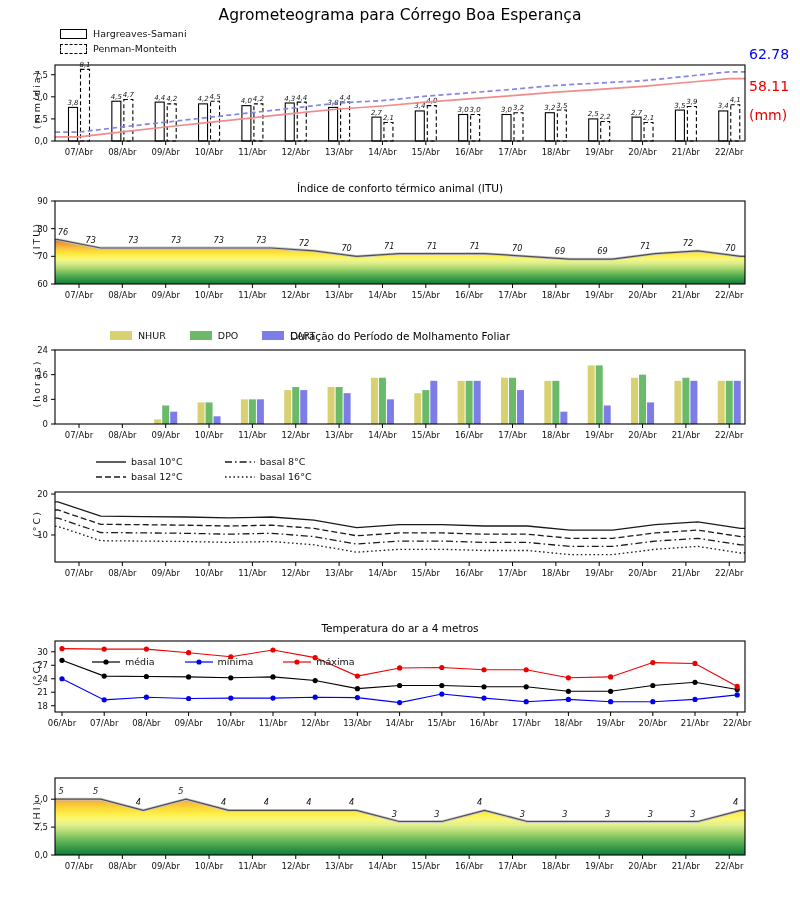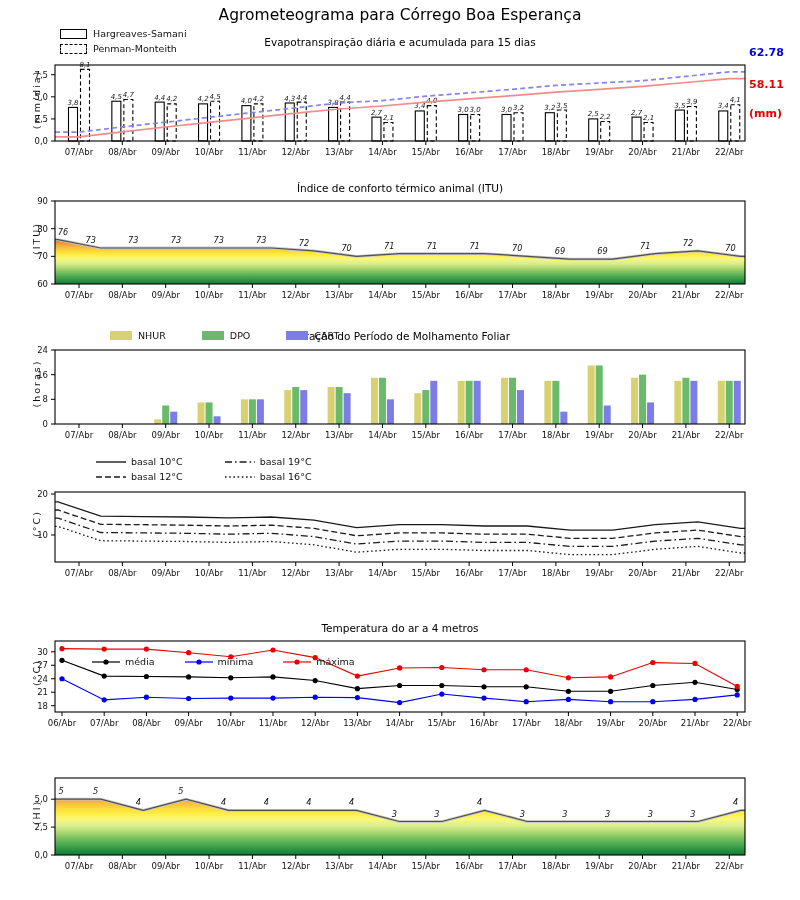--- a/index.html
+++ b/index.html
@@ -11,22 +11,22 @@
   .chart-title{position:absolute;left:55px;width:690px;text-align:center;font-size:10.5px;color:#000;}
   .ylabel{position:absolute;left:-29px;width:130px;text-align:center;font-size:9.5px;letter-spacing:2px;
           transform:rotate(-90deg);transform-origin:center;}
   .legend{position:absolute;font-size:9.5px;}
   .lg-row{display:flex;align-items:center;height:15px;}
   .lg-item{display:flex;align-items:center;}
   .sw-box{display:inline-block;width:25px;height:8px;background:#fff;border:1.2px solid #000;margin-right:6px;}
   .sw-box.dashed{border-style:dashed;}
   .sw-fill{display:inline-block;width:22px;height:9px;margin-right:6px;}
   .sw-svg{display:inline-block;margin-right:5px;line-height:0;}
-  .hlegend{display:flex;gap:36px;}
-  .acc-label{position:absolute;left:749px;font-size:11px;font-weight:bold;}
+  .hlegend{display:flex;gap:24px;}
+  .acc-label{position:absolute;left:749px;font-size:14px;}
 </style>
 </head>
 <body>
 
 <div id="fig">
 
   <div class="suptitle">Agrometeograma para Córrego Boa Esperança</div>
 
   <svg id="plot-svg" width="800" height="900">
       <g>
@@ -528,21 +528,20 @@
         <line x1="642.5500000000001" y1="855" x2="642.5500000000001" y2="859" stroke="#000" stroke-width="1"></line>
         <text x="642.5500000000001" y="869" text-anchor="middle" font-size="8.5">20/Abr</text>
         <line x1="685.9" y1="855" x2="685.9" y2="859" stroke="#000" stroke-width="1"></line>
         <text x="685.9" y="869" text-anchor="middle" font-size="8.5">21/Abr</text>
         <line x1="729.25" y1="855" x2="729.25" y2="859" stroke="#000" stroke-width="1"></line>
         <text x="729.25" y="869" text-anchor="middle" font-size="8.5">22/Abr</text>
         <rect x="55" y="778" width="690" height="77" fill="none" stroke="#000" stroke-width="1.1"></rect>
       </g>
     </svg>
 
-  <div class="chart-title" style="top:36px">Evapotranspiração diária e acumulada para 15 dias</div>
   <div class="chart-title" style="top:182px">Índice de conforto térmico animal (ITU)</div>
   <div class="chart-title" style="top:330px">Duração do Período de Molhamento Foliar</div>
   <div class="chart-title" style="top:622px">Temperatura do ar a 4 metros</div>
 
   <div class="ylabel" style="top:94px">(mm/dia)</div>
   <div class="ylabel" style="top:233px">(ITU)</div>
   <div class="ylabel" style="top:378px">(horas)</div>
   <div class="ylabel" style="top:518px">(°C)</div>
   <div class="ylabel" style="top:667px">(°C)</div>
   <div class="ylabel" style="top:807px">(HI)</div>
@@ -590,21 +589,21 @@
               <line x1="0" y1="4" x2="30" y2="4" stroke="#1a1a1a" stroke-width="1.4" stroke-dasharray="6,3"></line>
             </svg></span>
         <span>basal 12°C</span>
       </div>
     </div>
     <div>
       <div class="lg-row">
         <span class="sw-svg" id="swb2"><svg width="30" height="8">
               <line x1="0" y1="4" x2="30" y2="4" stroke="#1a1a1a" stroke-width="1.4" stroke-dasharray="7,3,1.6,3"></line>
             </svg></span>
-        <span>basal 19°C</span>
+        <span>basal 8°C</span>
       </div>
       <div class="lg-row">
         <span class="sw-svg" id="swb3"><svg width="30" height="8">
               <line x1="0" y1="4" x2="30" y2="4" stroke="#1a1a1a" stroke-width="1.4" stroke-dasharray="1.6,2.6"></line>
             </svg></span>
         <span>basal 16°C</span>
       </div>
     </div>
   </div>
 

